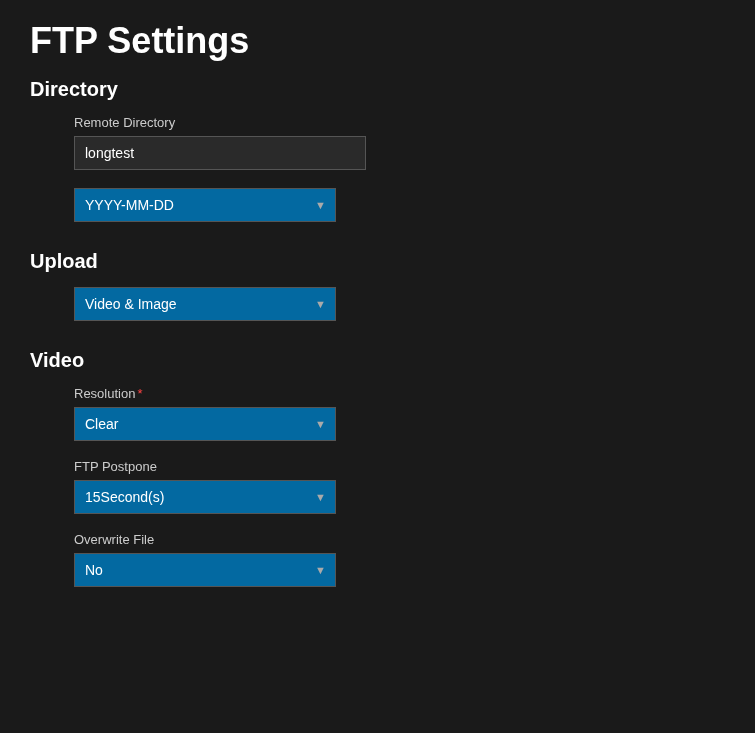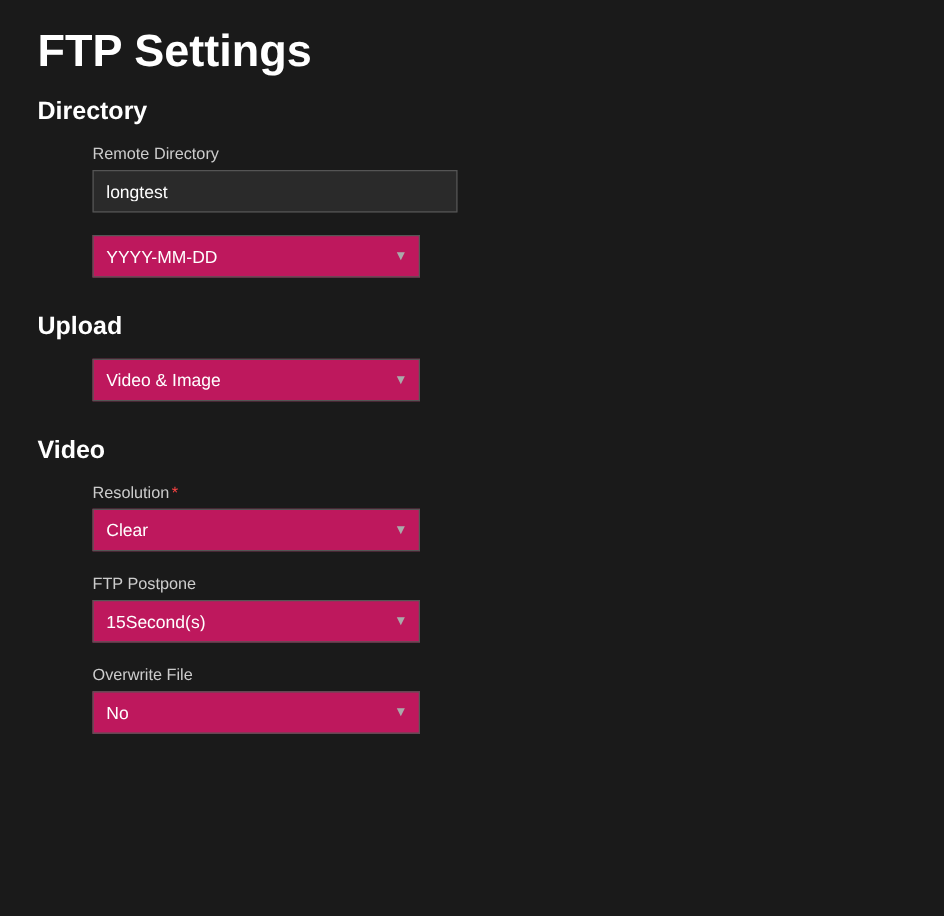--- a/index.html
+++ b/index.html
@@ -59,21 +59,21 @@
 
     .select-wrapper {
       position: relative;
       display: inline-block;
       width: 262px;
     }
 
     .select-wrapper select {
       appearance: none;
       -webkit-appearance: none;
-      background-color: #be185d;
+      background-color: #0369a1;
       border: 1px solid #555555;
       color: #ffffff;
       padding: 8px 36px 8px 10px;
       width: 100%;
       font-size: 14px;
       cursor: pointer;
       outline: none;
     }
 
     .select-wrapper::after {

